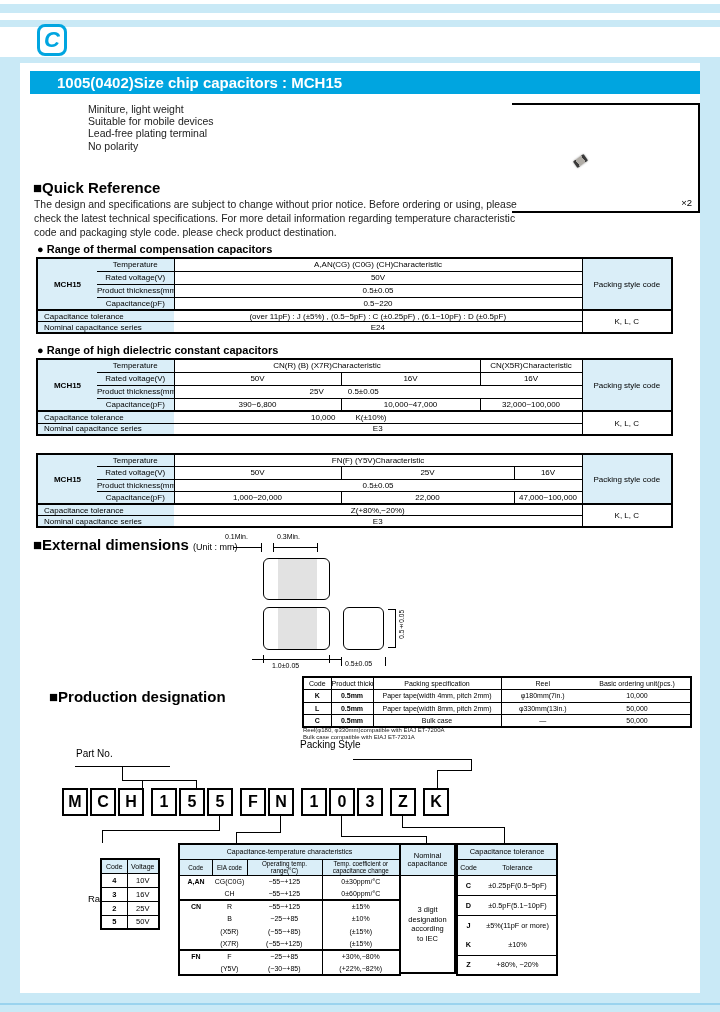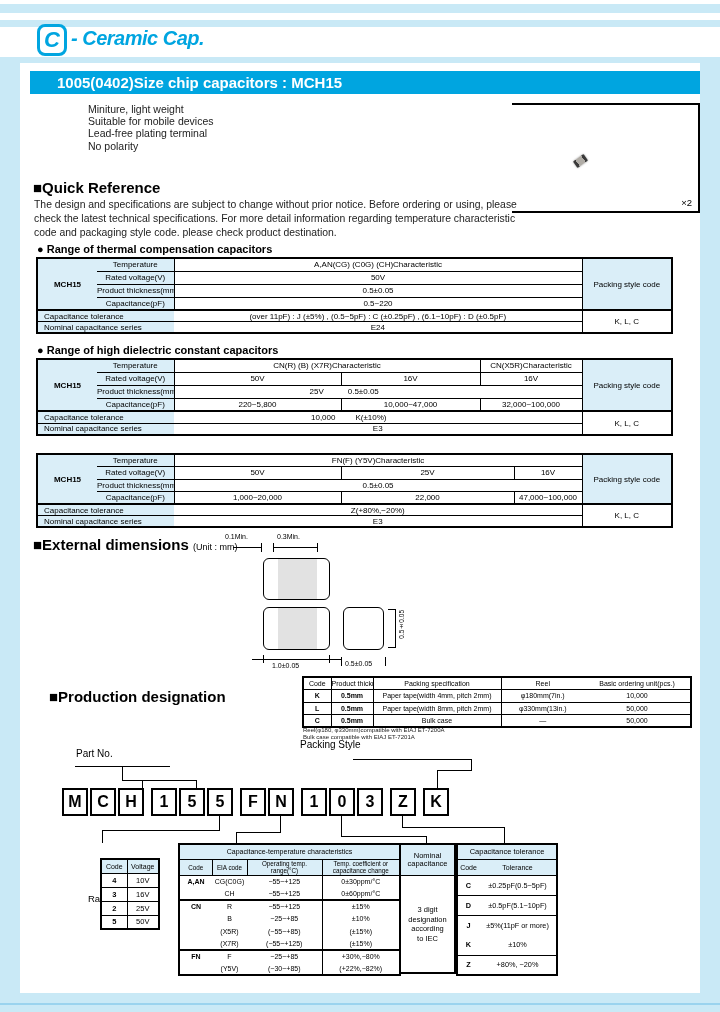--- a/index.html
+++ b/index.html
@@ -93,21 +93,20 @@
     <div class="stripe" style="top:4px;height:9px;"></div>
     <div class="stripe" style="top:20px;height:7px;"></div>
     <div class="stripe" style="top:57px;height:6px;"></div>
   </div>
   <div class="content-bg"></div>
   <div class="bottomline"></div>
 
   <div class="logo-box">
       <span>C</span>
     </div>
-  <div class="logo-text">- Ceramic Cap.</div>
 
   <div class="titlebar">1005(0402)Size chip capacitors : MCH15</div>
 
   <div class="features">
     <div>Miniture, light weight</div>
     <div>Suitable for mobile devices</div>
     <div>Lead-free plating terminal</div>
     <div>No polarity</div>
   </div>
 
@@ -187,21 +186,21 @@
       <td class="hd bb br">Product thickness(mm)</td>
       <td class="bb br" colspan="3">
         <div class="pair" style="padding-left:135px;gap:24px;">
           <span>25V</span>
           <span>0.5±0.05</span>
         </div>
       </td>
     </tr>
     <tr style="height:13px;">
       <td class="hd bb2 br">Capacitance(pF)</td>
-      <td class="bb2 br">220~5,800</td>
+      <td class="bb2 br">390~6,800</td>
       <td class="bb2 br">10,000~47,000</td>
       <td class="bb2 br">32,000~100,000</td>
     </tr>
     <tr style="height:12px;">
       <td class="hd lft bb" colspan="2">Capacitance tolerance</td>
       <td class="bb br" colspan="3">
         <div class="pair" style="padding-left:137px;gap:20px;">
           <span>10,000</span>
           <span>K(±10%)</span>
         </div>

